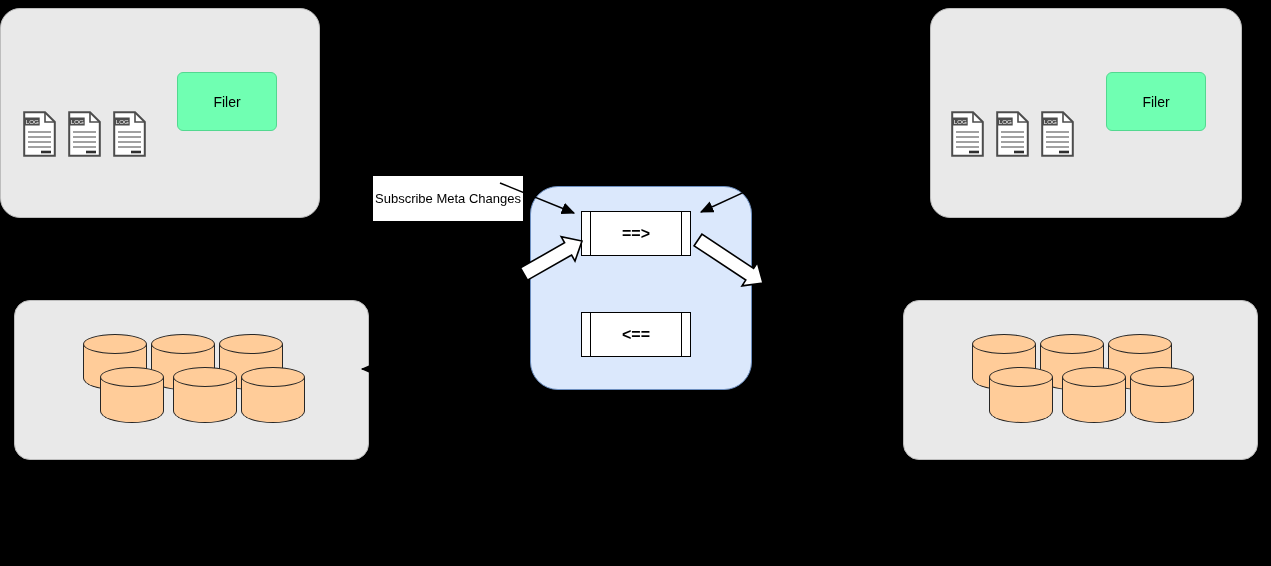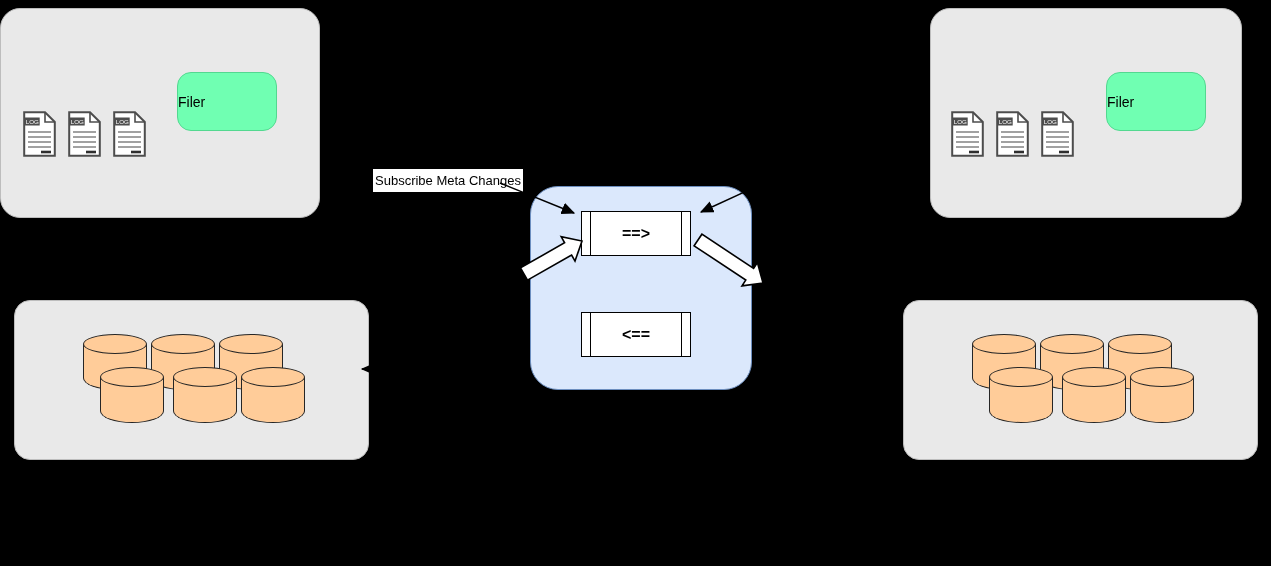--- a/index.html
+++ b/index.html
@@ -14,22 +14,22 @@
     position: absolute;
     background: var(--cluster-fill, #e9e9e9);
     border: 1px solid var(--cluster-border, #bdbdbd);
     box-sizing: border-box;
   }
   .filer {
     position: absolute;
     width: 100px; height: 59px;
     background: var(--filer-fill, #70ffb2);
     border: 1px solid var(--filer-border, #53d890);
-    border-radius: 14px;
-    display: flex; align-items: center; 
+    border-radius: 6px;
+    display: flex; align-items: center; justify-content: center;
     font-size: 14px; color: #000;
     box-sizing: border-box;
   }
   .log-icon { position: absolute; width: 33px; height: 46px; }
   .hub {
     position: absolute;
     left: 530px; top: 186px; width: 222px; height: 204px;
     background: var(--hub-fill, #dbe8fc);
     border: 1.4px solid var(--hub-border, #6c8ebf);
     border-radius: 28px;
@@ -62,25 +62,25 @@
   }
   .cyl-top {
     position: absolute; left: 0; top: 0; width: 100%; height: 20px;
     background: var(--cylinder-fill, #ffcc99);
     border: 1.6px solid var(--cylinder-border, #262626);
     border-radius: 50%;
     box-sizing: border-box; z-index: 2;
   }
   .subscribe-label {
     position: absolute;
-    left: 373px; top: 169px;
+    left: 373px; top: 176px;
     background: var(--label-bg, #ffffff);
     color: var(--label-text, #000000);
     font-size: 13px; line-height: 17px;
-    padding: 3px 2px;
+    padding: 14px 2px;
     white-space: nowrap;
     z-index: 5;
   }
   .arrow-overlay {
     position: absolute; left: 0; top: 0;
     width: 1271px; height: 566px;
     z-index: 10; pointer-events: none;
   }
 </style>
 </head>

